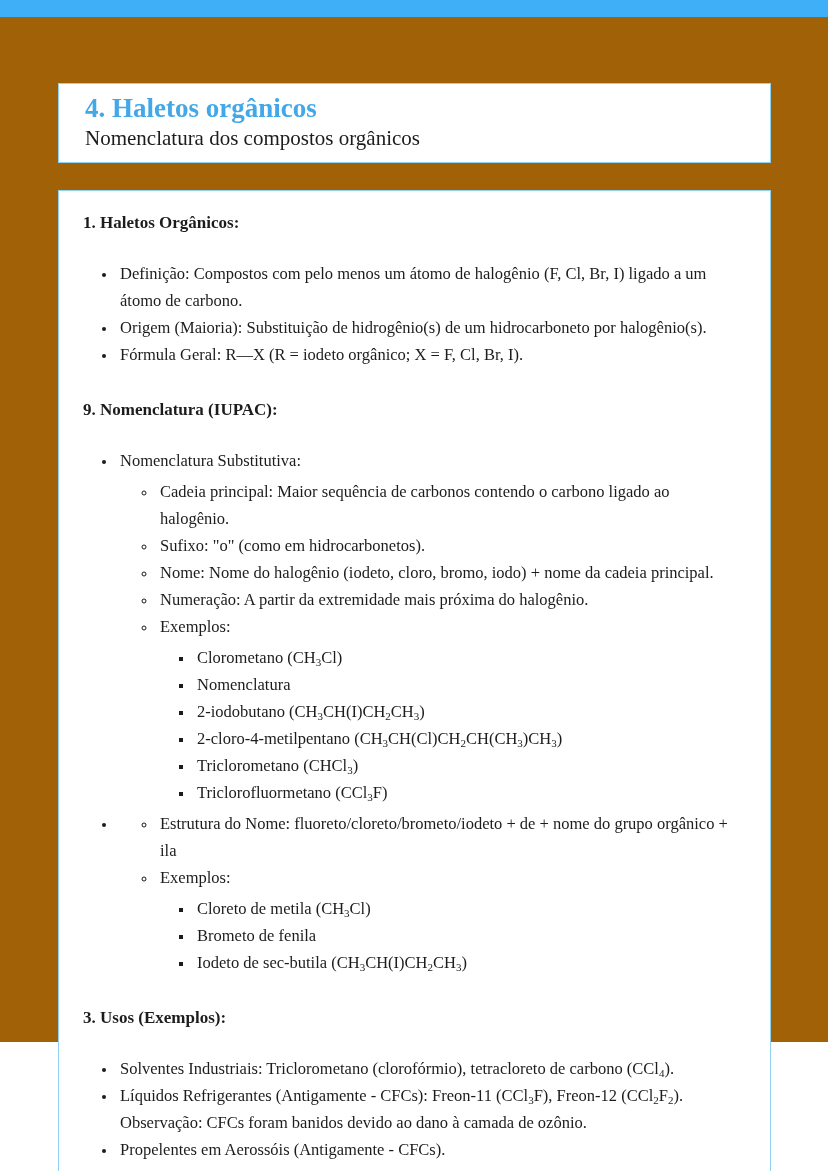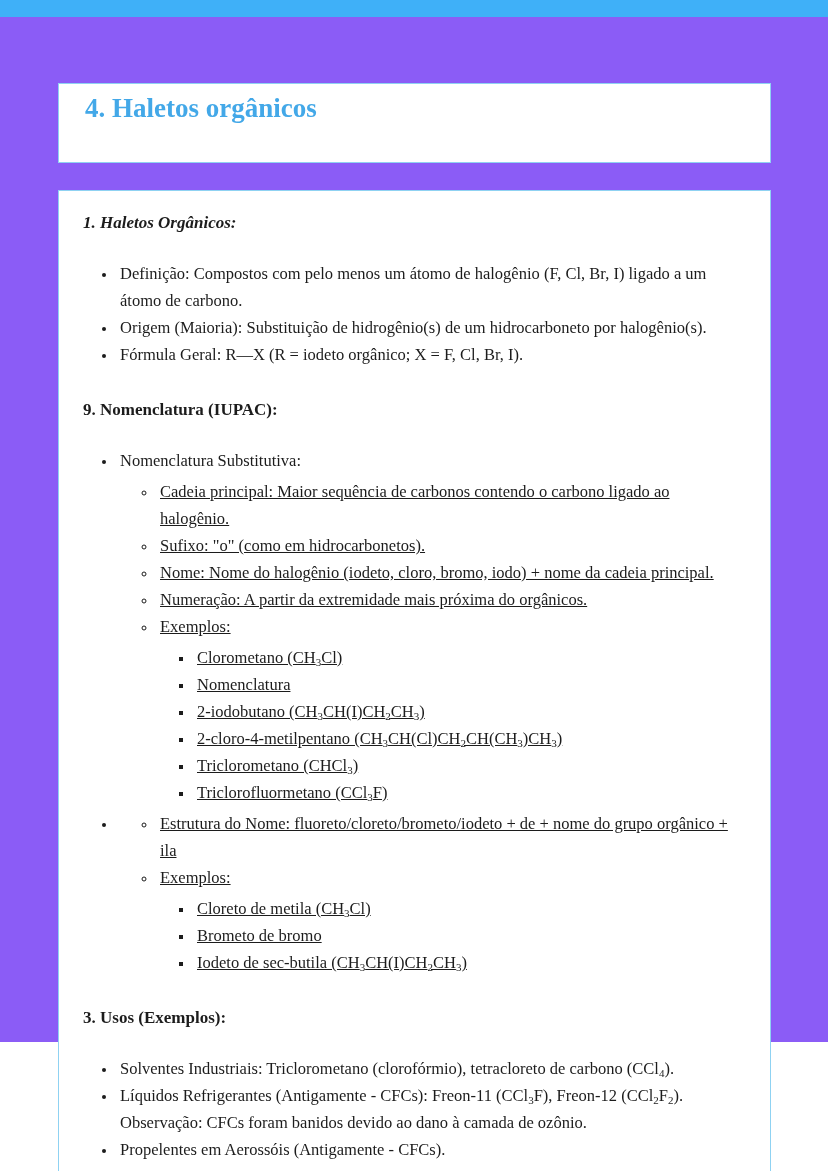--- a/index.html
+++ b/index.html
@@ -4,21 +4,21 @@
 <style>
   * { box-sizing: border-box; }
   html, body {
     margin: 0; padding: 0;
     width: 828px; height: 1171px;
     background: #ffffff;
     overflow: hidden;
     font-family: "Liberation Serif", "DejaVu Serif", serif;
     color: #1c1c1c;
   }
-  .page { position: relative; width: 828px; height: 1042px; background: #8b5cf6; }
+  .page { position: relative; width: 828px; height: 1042px; background: #a16207; }
 
   .top-bar {
     position: absolute; left: 0; top: 0;
     width: 828px; height: 17px;
   }
 
   .card {
     position: absolute;
     left: 58px; width: 713px;
     background: #ffffff;
@@ -45,25 +45,25 @@
     top: 190px; height: 1060px; 
     padding: 18px 20px 20px 24px;
   }
 
   .section-heading {
     font-size: 17px;
     font-weight: bold;
     margin: 28px 0 24px 0;
     line-height: 27px;
   }
-  .section-heading:first-child { margin-top: 0; font-style: italic; }
+  .section-heading:first-child { margin-top: 0; }
 
   ul { margin: 4px; }
   ul.l1 { list-style: disc;   padding-left: 30px; }
-  ul.l2 { list-style: circle; padding-left: 33px; text-decoration: underline; }
+  ul.l2 { list-style: circle; padding-left: 33px; }
   ul.l3 { list-style: square; padding-left: 30px; }
   li {
     font-size: 16.5px;
     line-height: 27px;
     margin: 0;
     padding-left: 3px;
   }
   li::marker { font-size: 14px; }
   sub {
     font-size: 11px;
@@ -72,51 +72,52 @@
   }
 </style>
 </head>
 <body>
 
 <div class="page">
   <div class="top-bar" style="background: rgb(63, 176, 248);"></div>
 
   <div class="card header-card" style="border-color: rgb(143, 210, 242);">
     <h1 class="page-title" style="color: rgb(67, 168, 232);">4. Haletos orgânicos</h1>
+    <p class="page-subtitle">Nomenclatura dos compostos orgânicos</p>
   </div>
 
   <div class="card content-card" style="border-color: rgb(143, 210, 242);">
     <div id="content-sections">
         <h2 class="section-heading">1. Haletos Orgânicos:</h2>
         <ul class="l1">
           <li><span>Definição: Compostos com pelo menos um átomo de halogênio (F, Cl, Br, I) ligado a um átomo de carbono.</span></li>
           <li><span>Origem (Maioria): Substituição de hidrogênio(s) de um hidrocarboneto por halogênio(s).</span></li>
           <li><span>Fórmula Geral: R—X (R = iodeto orgânico; X = F, Cl, Br, I).</span></li>
         </ul>
         <h2 class="section-heading">9. Nomenclatura (IUPAC):</h2>
         <ul class="l1">
           <li><span>Nomenclatura Substitutiva:</span><ul class="l2">
               <li><span>Cadeia principal: Maior sequência de carbonos contendo o carbono ligado ao halogênio.</span></li>
               <li><span>Sufixo: "o" (como em hidrocarbonetos).</span></li>
               <li><span>Nome: Nome do halogênio (iodeto, cloro, bromo, iodo) + nome da cadeia principal.</span></li>
-              <li><span>Numeração: A partir da extremidade mais próxima do orgânicos.</span></li>
+              <li><span>Numeração: A partir da extremidade mais próxima do halogênio.</span></li>
               <li><span>Exemplos:</span><ul class="l3">
                   <li><span>Clorometano (CH<sub>3</sub>Cl)</span></li>
                   <li><span>Nomenclatura</span></li>
                   <li><span>2-iodobutano (CH<sub>3</sub>CH(I)CH<sub>2</sub>CH<sub>3</sub>)</span></li>
                   <li><span>2-cloro-4-metilpentano (CH<sub>3</sub>CH(Cl)CH<sub>2</sub>CH(CH<sub>3</sub>)CH<sub>3</sub>)</span></li>
                   <li><span>Triclorometano (CHCl<sub>3</sub>)</span></li>
                   <li><span>Triclorofluormetano (CCl<sub>3</sub>F)</span></li>
                 </ul></li>
             </ul></li>
           <li><ul class="l2">
               <li><span>Estrutura do Nome: fluoreto/cloreto/brometo/iodeto + de + nome do grupo orgânico + ila</span></li>
               <li><span>Exemplos:</span><ul class="l3">
                   <li><span>Cloreto de metila (CH<sub>3</sub>Cl)</span></li>
-                  <li><span>Brometo de bromo</span></li>
+                  <li><span>Brometo de fenila</span></li>
                   <li><span>Iodeto de sec-butila (CH<sub>3</sub>CH(I)CH<sub>2</sub>CH<sub>3</sub>)</span></li>
                 </ul></li>
             </ul></li>
         </ul>
         <h2 class="section-heading">3. Usos (Exemplos):</h2>
         <ul class="l1">
           <li><span>Solventes Industriais: Triclorometano (clorofórmio), tetracloreto de carbono (CCl<sub>4</sub>).</span></li>
           <li><span>Líquidos Refrigerantes (Antigamente - CFCs): Freon-11 (CCl<sub>3</sub>F), Freon-12 (CCl<sub>2</sub>F<sub>2</sub>). Observação: CFCs foram banidos devido ao dano à camada de ozônio.</span></li>
           <li><span>Propelentes em Aerossóis (Antigamente - CFCs).</span></li>
         </ul>

